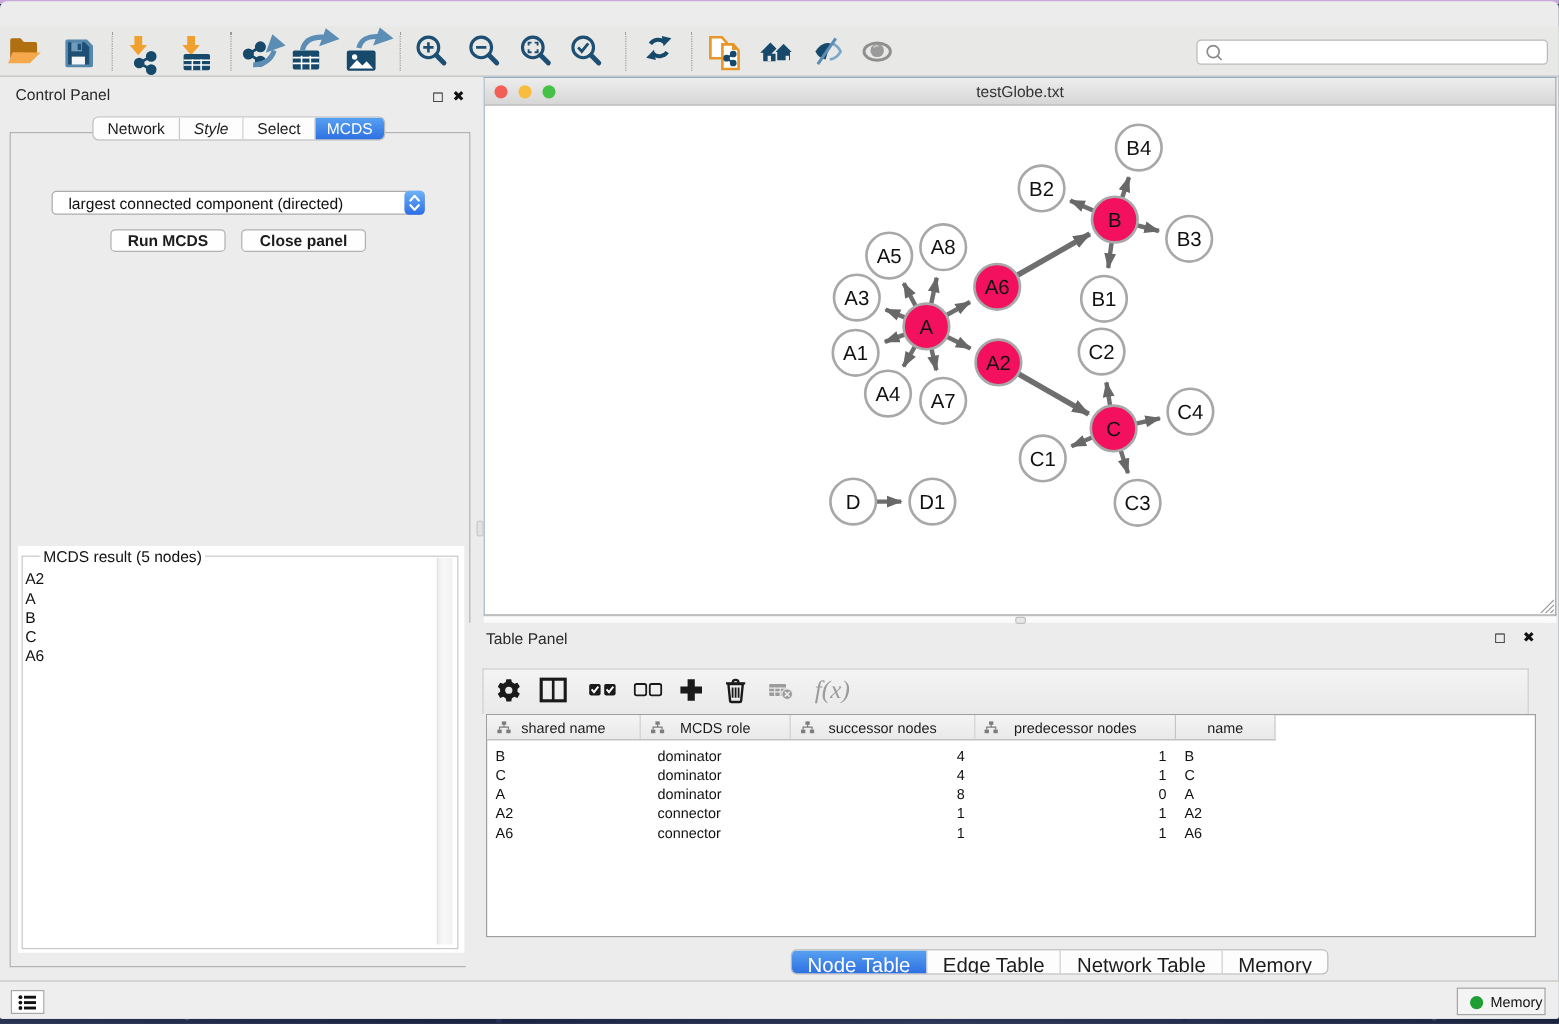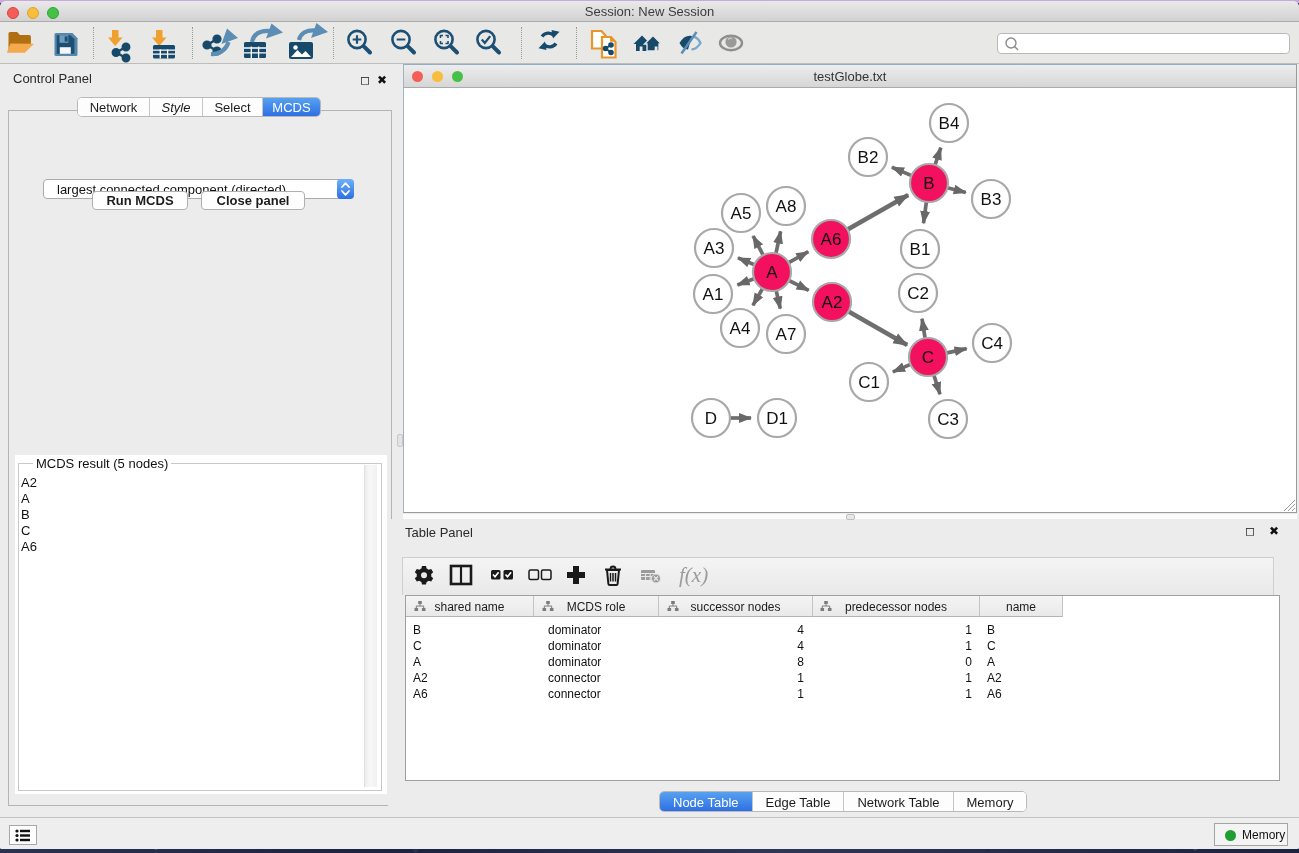--- a/index.html
+++ b/index.html
@@ -40,21 +40,21 @@
   background:#ececec; border:1px solid #b4b4b4; }
 #cp-tabs { position:absolute; left:77px; top:33px; height:20px; display:flex; z-index:5;
   border:1px solid #b9b9b9; border-radius:5px; overflow:hidden; background:#fff; }
 .cptab { font-size:13px; color:#1c1c1c; height:20px; line-height:19px; text-align:center;
   border-right:1px solid #c6c6c6; background:#fdfdfd; }
 .cptab:last-child { border-right:none; }
 .cptab.sel { background:linear-gradient(#57a1f0,#2a6be2); color:#fff; }
 #opt-label { position:absolute; left:0; top:72px; width:100%; text-align:center;
   font-size:13px; color:#1c1c1c; }
 #dropdown { position:absolute; left:43px; top:95px; width:311px; height:20px;
-  background:#fff; border:1px solid #ababab; border-radius:4px;margin-top:20px; }
+  background:#fff; border:1px solid #ababab; border-radius:4px; }
 #dropdown .dtext { position:absolute; left:13px; top:2px; font-size:13px; color:#111; }
 #dropdown .stepper { position:absolute; right:-1px; top:-1px; width:17px; height:20px;
   border-radius:4px; background:linear-gradient(#6db2f8,#2d6ee5); }
 .btn { position:absolute; height:19px; background:#fefefe; border:1px solid #b0b0b0;
   border-radius:4px; font-size:13px; color:#1c1c1c; text-align:center; padding-top:1px;font-weight:bold; }
 #resultbox { position:absolute; left:15px; top:391px; width:372px; height:339px; background:#fff; }
 #groupbox { position:absolute; left:3px; top:8px; right:5px; bottom:3px;
   border:1px solid #c8c8c8; }
 #gb-title { position:absolute; left:14px; top:-8px; background:#fff; padding:0 3px;
   font-size:13px; color:#111; }
@@ -77,46 +77,40 @@
 #tbl { position:absolute; left:17px; top:76px; width:875px; height:186px;
   background:#fff; border:1px solid #9f9f9f; }
 .th { position:absolute; top:0; height:21px; background:linear-gradient(#f4f4f4,#e9e9e9);
   border-right:1px solid #c4c4c4; border-bottom:1px solid #b4b4b4;
   font-size:12px; color:#1c1c1c; text-align:center; padding-top:4px; }
 .sico { position:absolute; top:5px; }
 .trow { position:absolute; left:1px; font-size:12px; color:#111; height:16px; width:870px; }
 .trow span { position:absolute; }
 #tp-tabs { position:absolute; left:271px; top:272px; height:21px; display:flex;
   border:1px solid #b9b9b9; border-radius:5px; overflow:hidden; background:#fff; z-index:4; }
-.tptab { font-size:13px; color:#1c1c1c; padding:3px 13px 0 13px; height:21px;
+.tptab { font-size:17px; color:#1c1c1c; padding:3px 13px 0 13px; height:21px;
   border-right:1px solid #c6c6c6; background:#fdfdfd; }
 .tptab:last-child { border-right:none; }
 .tptab.sel { background:linear-gradient(#57a1f0,#2a6be2); color:#fff; }
 
 #statusbar { position:absolute; left:0; top:816px; width:1299px; height:33px;
   background:#eeeeee; border-top:1px solid #c2c2c2; }
 #listbtn { position:absolute; left:9px; top:7px; width:28px; height:20px;
   background:#fdfdfd; border:1px solid #a8a8a8; }
 #membtn { position:absolute; left:1214px; top:5px; width:74px; height:23px;
   background:#f4f4f4; border:1px solid #a4a4a4; font-size:12px; color:#111; }
 #membtn .dot { position:absolute; left:10px; top:6px; width:11px; height:11px;
   border-radius:50%; background:#1e9e33; }
 #membtn .mt { position:absolute; left:27px; top:4px; }
 </style>
 </head>
 <body>
 <div id="desk"></div>
 <div id="wall-b"></div>
 <div id="win">
-  <div id="titlebar">
-    <div class="tl" style="left:7px;background:#f35f57;border:1px solid #d8453e;"></div>
-    <div class="tl" style="left:27px;background:#f8bd3c;border:1px solid #dda131;"></div>
-    <div class="tl" style="left:47px;background:#46c148;border:1px solid #32a432;"></div>
-    <div id="title-text">Session: New Session</div>
-  </div>
   <div id="toolbar">
     <svg class="tbi" style="left:0; top:0;" width="770" height="42" viewBox="0 0 770 42" xmlns="http://www.w3.org/2000/svg">
 
 <path d="M8.5 30.5 V11.5 q0-1.6 1.6-1.6 h7 l2.8 3.2 h9.4 q1.6 0 1.6 1.6 v7.3 z" fill="#b06f10"></path>
 <path d="M10.5 21.5 L34 21.7 L24.8 30.8 L6.8 30.8 z" fill="#f5a94c"></path>
 
 <path d="M54.5 12.5 q0-1.5 1.5-1.5 h16.5 l5 5.2 v16.3 q0 1.5 -1.5 1.5 h-20 q-1.5 0 -1.5-1.5 z" fill="#5588ab"></path>
 <path d="M56.7 13.2 h13.8 l3.9 4.1 v14.5 h-17.7 z" fill="#1d4e74"></path>
 <rect x="59.5" y="13.2" width="8.8" height="7.6" fill="#6f9cbd"></rect>
 <rect x="64.7" y="14.4" width="2.9" height="5.2" fill="#1d4e74"></rect>

